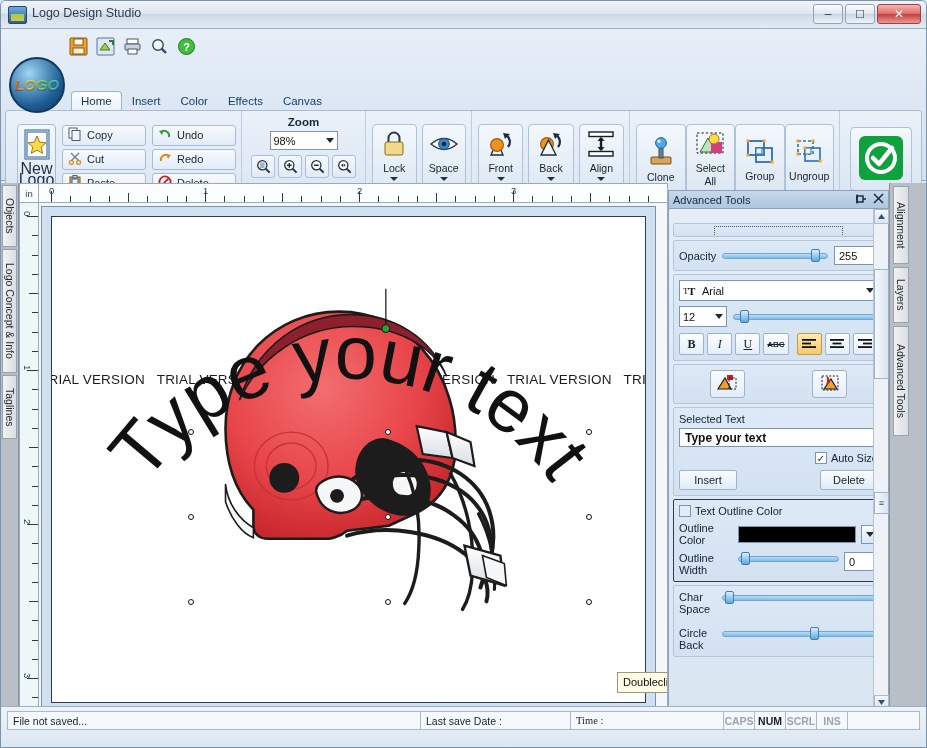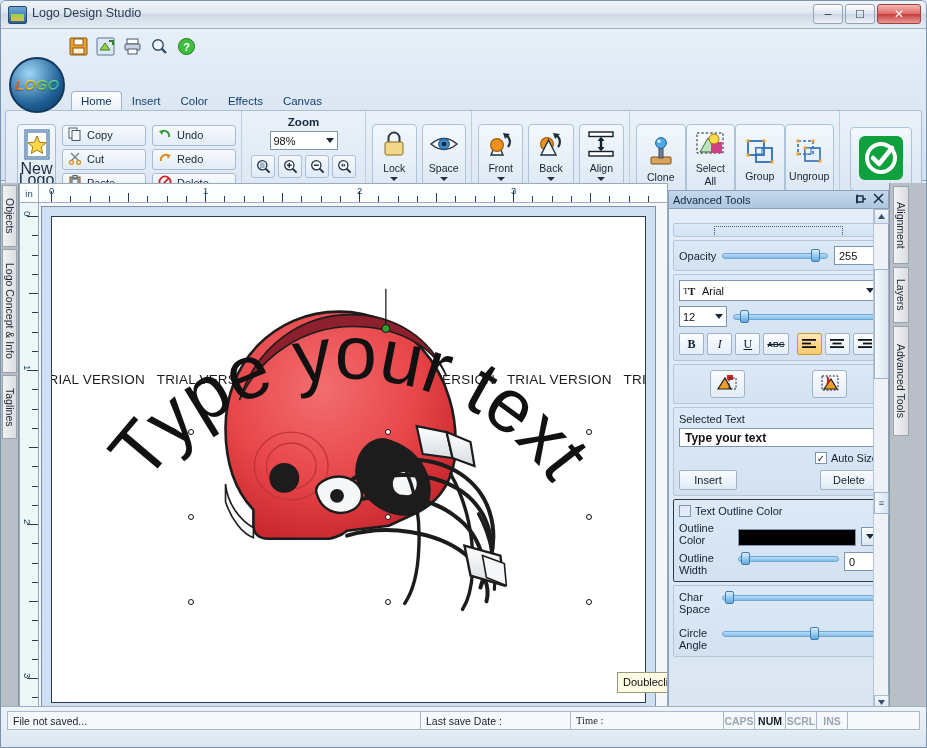--- a/index.html
+++ b/index.html
@@ -802,21 +802,21 @@
           <div class="btn2">Insert</div>
           <div class="btn2">Delete</div>
         </div>
       </div>
 
       <div class="sect" style="border-color:#2c3b4a;">
         <div class="row" style="gap:4px;">
           <div class="cbox" style="background:#e3ecf6;"></div>
           <span class="lblx">Text Outline Color</span>
         </div>
-        <div class="row" style="margin-top:5px;gap:5px;align-items:flex-end;">
+        <div class="row" style="margin-top:5px;gap:5px;align-items:center;">
           <div style="width:54px;line-height:12px;" class="lblx">Outline Color</div>
           <div class="colorswatch"></div>
           <div class="colordrop">
               <span class="caretdown"></span>
             </div>
         </div>
         <div class="row" style="margin-top:6px;gap:5px;align-items:flex-start;">
           <div style="width:54px;line-height:12px;" class="lblx">Outline Width</div>
           <div class="slider">
             <div class="slidertrack"></div>
@@ -828,21 +828,21 @@
 
       <div class="sect">
         <div class="row" style="gap:5px;align-items:flex-start;">
           <div style="width:38px;line-height:12px;" class="lblx">Char Space</div>
           <div class="slider">
             <div class="slidertrack"></div>
             <div class="sliderthumb" id="charSpaceThumb" style="left: 3px;"></div>
           </div>
         </div>
         <div class="row" style="margin-top:12px;gap:5px;align-items:flex-start;">
-          <div style="width:38px;line-height:12px;" class="lblx">Circle Angle</div>
+          <div style="width:38px;line-height:12px;" class="lblx">Circle Back</div>
           <div class="slider">
             <div class="slidertrack"></div>
             <div class="sliderthumb" id="circleAngleThumb" style="left: 88px;"></div>
           </div>
         </div>
       </div>
 
     </div>
 
     <div id="panelscroll">

